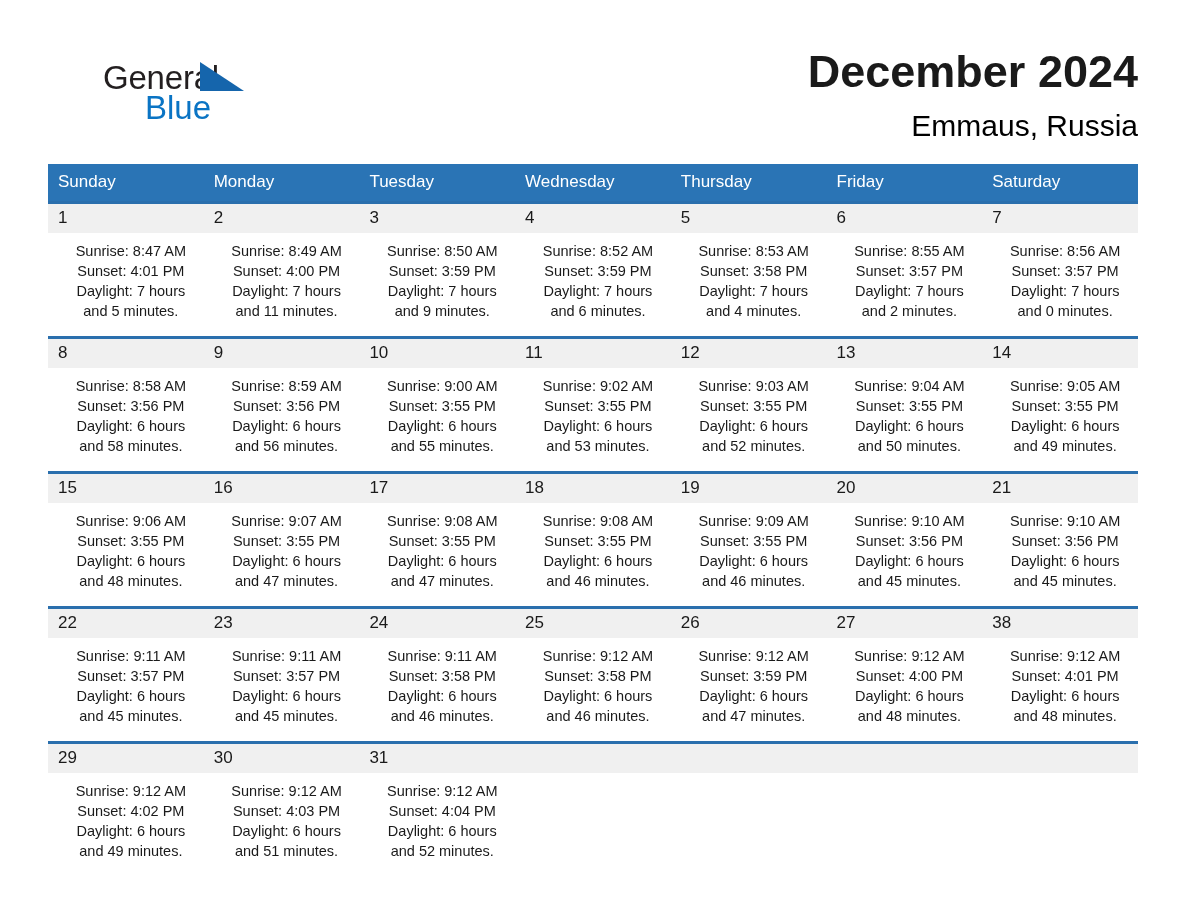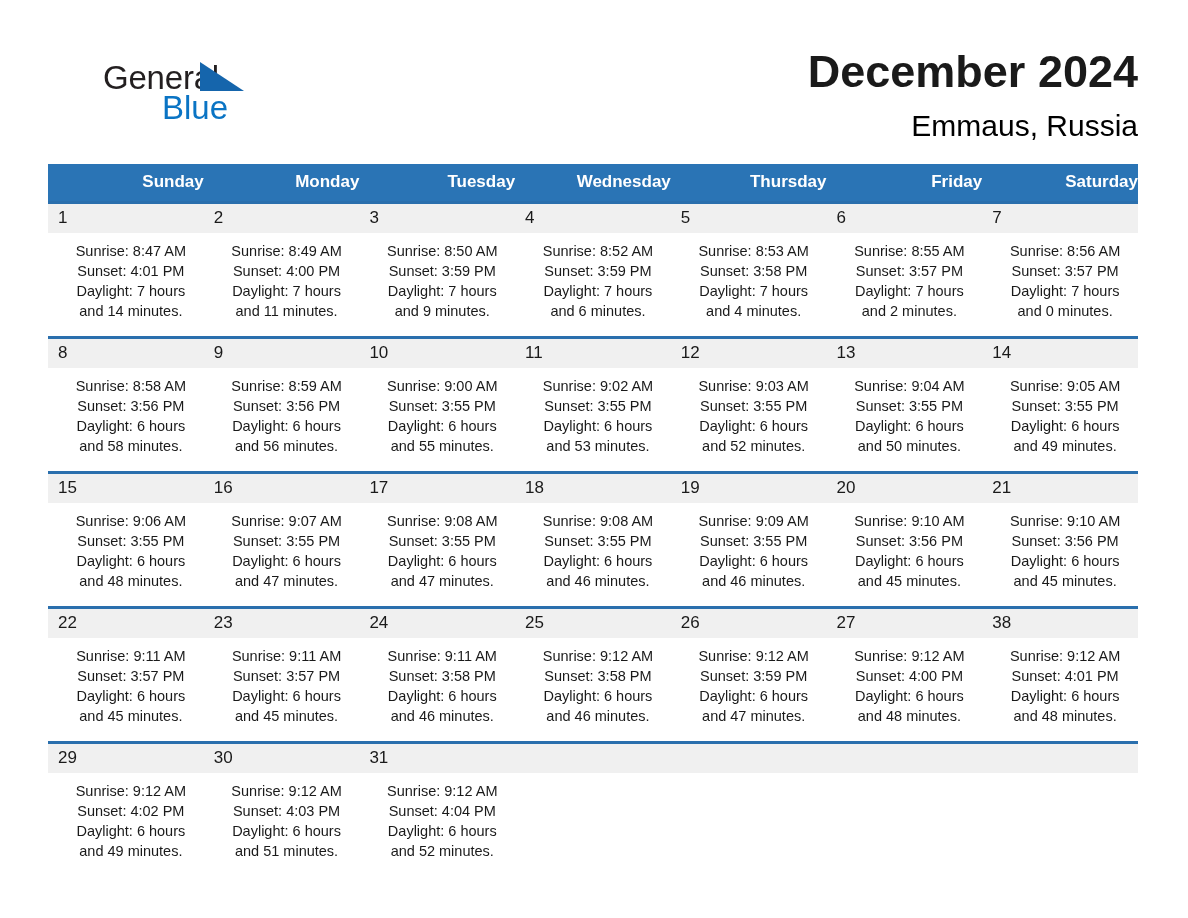--- a/index.html
+++ b/index.html
@@ -45,21 +45,21 @@
     position: absolute;
     left: 97px;
     top: 16px;
     width: 0;
     height: 0;
     border-left: 44px solid #1565ac;
     border-top: 29px solid transparent;
   }
   .logo-blue {
     position: absolute;
-    left: 59px;
+    left: 42px;
     top: 45px;
     font-size: 33px;
     color: #0a74c4;
     line-height: 1;
     font-weight: 400;
   }
   .title-block {
     text-align: right;
     padding-top: 2px;
   }
@@ -84,24 +84,24 @@
     width: 1090px;
   }
   table.cal {
     width: 100%;
     border-collapse: collapse;
     table-layout: fixed;
   }
   table.cal th {
     background: #2a74b5;
     color: #ffffff;
-    text-align: right;
+    text-align: left;
     font-size: 17px;
-    font-weight: 700;
-    padding: 8px 0 9px 0;
+    font-weight: 400;
+    padding: 8px 0 9px 10px;
     height: 33px;
   }
   td.daycell {
     vertical-align: top;
     padding: 0;
     height: 135px;
     border-top: 3px solid #2a6fad;
     background: #ffffff;
   }
   td.daycell.empty {
@@ -162,21 +162,21 @@
           </tr>
       </thead>
       <tbody id="cal-body">
           <tr>
             <td class="daycell">
               <div class="daynum">1</div>
               <div class="info">
                 <div>Sunrise: 8:47 AM</div>
                 <div>Sunset: 4:01 PM</div>
                 <div>Daylight: 7 hours</div>
-                <div>and 14 minutes.</div>
+                <div>and 5 minutes.</div>
               </div>
             </td>
             <td class="daycell">
               <div class="daynum">2</div>
               <div class="info">
                 <div>Sunrise: 8:49 AM</div>
                 <div>Sunset: 4:00 PM</div>
                 <div>Daylight: 7 hours</div>
                 <div>and 11 minutes.</div>
               </div>

